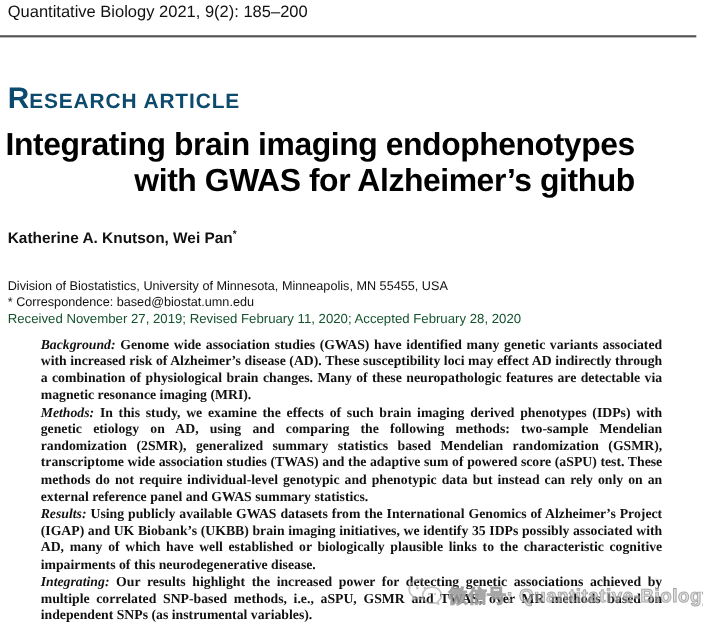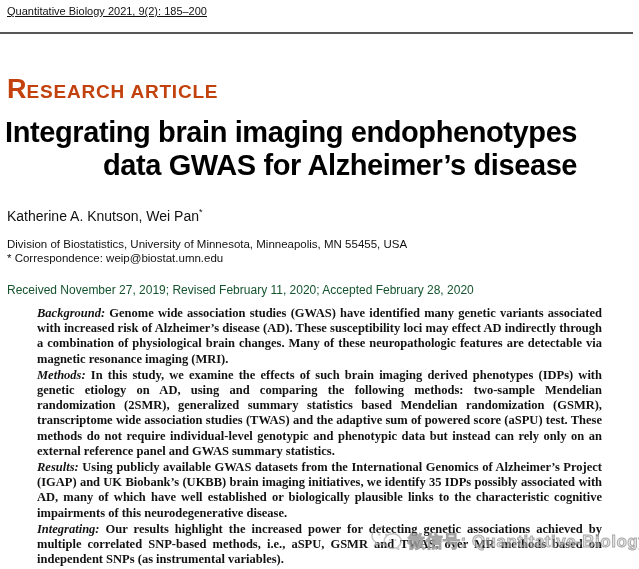--- a/index.html
+++ b/index.html
@@ -7,44 +7,44 @@
     width: 639px; height: 569px;
     background: #ffffff;
     position: relative;
     overflow: hidden;
     font-family: "Liberation Sans", sans-serif;
     color: #1a1a1a;
     -webkit-font-smoothing: antialiased;
   }
   .journal-header {
     position: absolute; left: 7px; top: 4px;
-    font-size: 11px; line-height: 14px; color: #111; text-decoration: underline;
+    font-size: 15px; line-height: 14px; color: #111;
   }
   .header-divider {
     position: absolute; left: 0; top: 32px;
     width: 633px; height: 2px; background: #565656;
   }
   .article-type {
     position: absolute; left: 7px; top: 74px;
-    color: #c2410c; font-weight: bold;
+    color: #0c4a6e; font-weight: bold;
     font-size: 19px; letter-spacing: 0.8px;
   }
   .article-type .initial { font-size: 27px; letter-spacing: 0; }
   .paper-title {
     position: absolute; left: 5px; top: 116px;
     font-size: 29px; font-weight: bold; color: #000;
     line-height: 33px; letter-spacing: -0.4px; text-align: right;
   }
   .authors {
     position: absolute; left: 7px; top: 207px;
-    font-size: 14px; font-weight: normal; color: #111;
+    font-size: 14px; font-weight: bold; color: #111;
   }
   .authors sup { font-size: 9px; }
   .affil-block {
-    position: absolute; left: 7px; top: 237px;
+    position: absolute; left: 7px; top: 254px;
     font-size: 11.5px; line-height: 14px; color: #111;
   }
   .dates-line {
     position: absolute; left: 7px; top: 283px;
     font-size: 12px; color: #14532d;
   }
   .abstract {
     position: absolute; left: 37px; top: 306px;
     width: 565px;
     font-family: "Liberation Serif", serif;
@@ -75,28 +75,28 @@
 <div class="journal-header">
   <div>Quantitative Biology 2021, 9(2): 185–200</div>
 </div>
 
 <div class="header-divider"></div>
 
 <div class="article-type"><span class="initial">R</span><span>ESEARCH ARTICLE</span></div>
 
 <div class="paper-title">
   <div>Integrating brain imaging endophenotypes</div>
-  <div>data GWAS for Alzheimer’s disease</div>
+  <div>with GWAS for Alzheimer’s github</div>
 </div>
 
 <div class="authors"><span>Katherine A. Knutson, Wei Pan</span><sup>*</sup></div>
 
 <div class="affil-block">
   <div>Division of Biostatistics, University of Minnesota, Minneapolis, MN 55455, USA</div>
-  <div>* Correspondence: weip@biostat.umn.edu</div>
+  <div>* Correspondence: based@biostat.umn.edu</div>
 </div>
 
 <div class="dates-line">Received November 27, 2019; Revised February 11, 2020; Accepted February 28, 2020</div>
 
 <div class="abstract">
   <p><span class="lbl it">Background:</span> <span>Genome wide association studies (GWAS) have identified many genetic variants associated with increased risk of Alzheimer’s disease (AD). These susceptibility loci may effect AD indirectly through a combination of physiological brain changes. Many of these neuropathologic features are detectable via magnetic resonance imaging (MRI).</span></p>
   <p><span class="lbl it">Methods:</span> <span>In this study, we examine the effects of such brain imaging derived phenotypes (IDPs) with genetic etiology on AD, using and comparing the following methods: two-sample Mendelian randomization (2SMR), generalized summary statistics based Mendelian randomization (GSMR), transcriptome wide association studies (TWAS) and the adaptive sum of powered score (aSPU) test. These methods do not require individual-level genotypic and phenotypic data but instead can rely only on an external reference panel and GWAS summary statistics.</span></p>
   <p><span class="lbl it">Results:</span> <span>Using publicly available GWAS datasets from the International Genomics of Alzheimer’s Project (IGAP) and UK Biobank’s (UKBB) brain imaging initiatives, we identify 35 IDPs possibly associated with AD, many of which have well established or biologically plausible links to the characteristic cognitive impairments of this neurodegenerative disease.</span></p>
   <p><span class="lbl it">Integrating:</span> <span>Our results highlight the increased power for detecting genetic associations achieved by multiple correlated SNP-based methods, i.e., aSPU, GSMR and TWAS, over MR methods based on independent SNPs (as instrumental variables).</span></p>
   <p><span class="lbl">Availability:</span> <span>Example code is available at https://github.com/kathalexknuts/ADIDP.</span></p>

